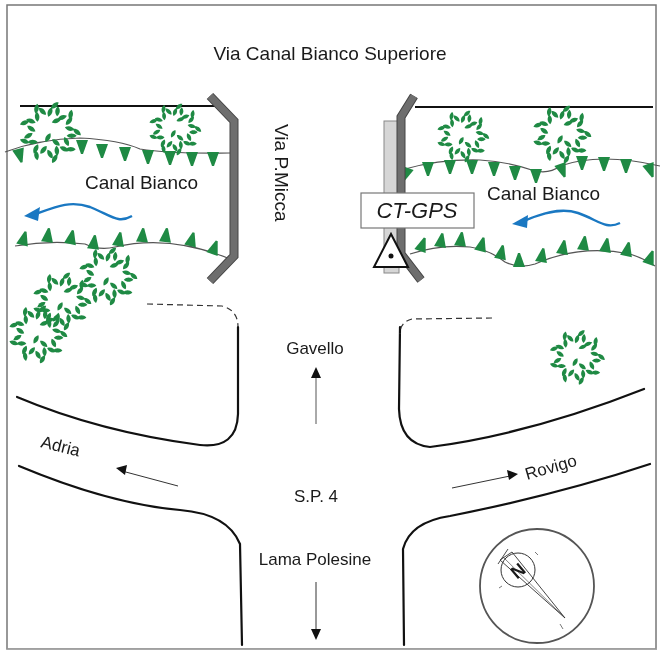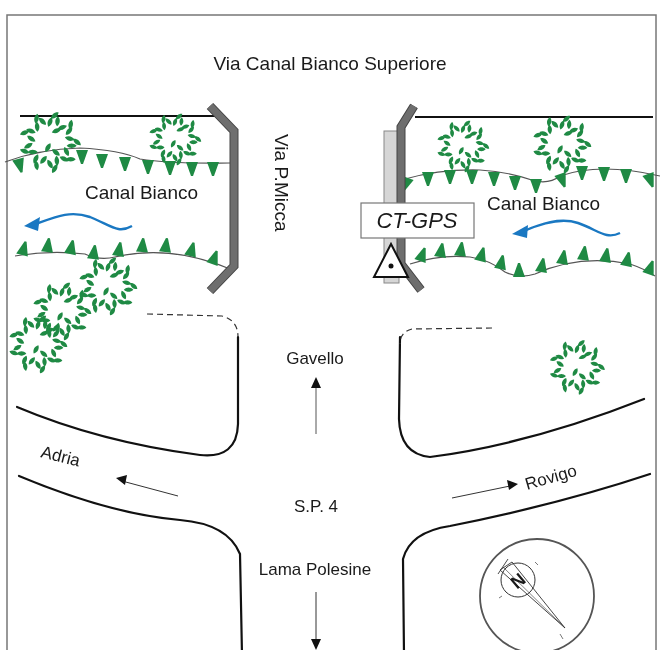--- a/index.html
+++ b/index.html
@@ -1,18 +1,18 @@
 <!DOCTYPE html>
 <html><head>
 <meta charset="utf-8">
 <style>
   html, body { margin: 0; padding: 0; background: #ffffff; }
   body { width: 660px; height: 650px; overflow: hidden; }
   #map-frame {
-    position: absolute; left: 0; top: 14px; width: 660px; height: 460px;
+    position: absolute; left: 0; top: 4px; width: 660px; height: 460px;
   }
   svg text { font-family: "Liberation Sans", sans-serif; fill: #1a1a1a; }
   .lbl { font-size: 19px; }
   .lbl-sm { font-size: 17px; }
   .gps-lbl { font-size: 22px; font-style: italic; }
   .road { fill: none; stroke: #111; stroke-width: 2.2; stroke-linecap: round; }
   .dash { fill: none; stroke: #333; stroke-width: 1.2; stroke-dasharray: 6 4; }
   .embank { fill: none; stroke: #555; stroke-width: 1.2; }
   .tooth { fill: #1f8a44; }
   .leaf { fill: #1f8a44; }

